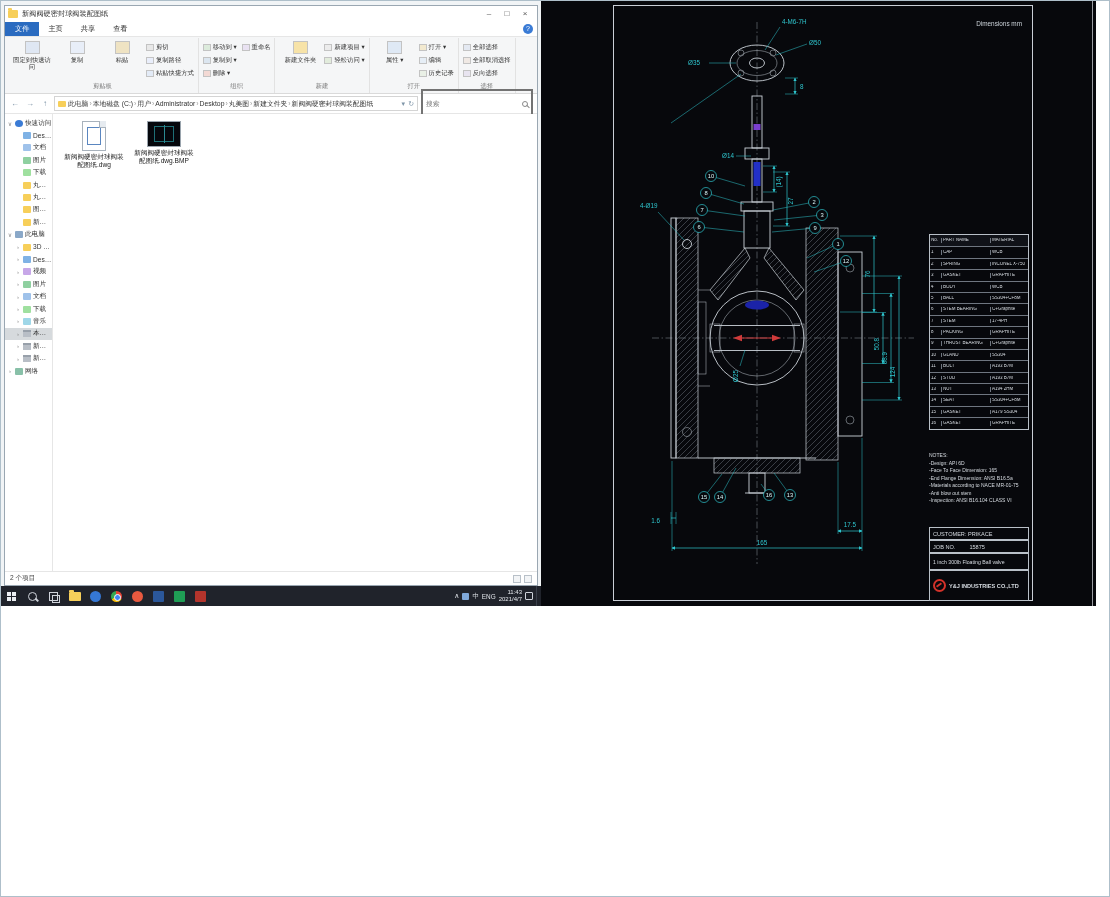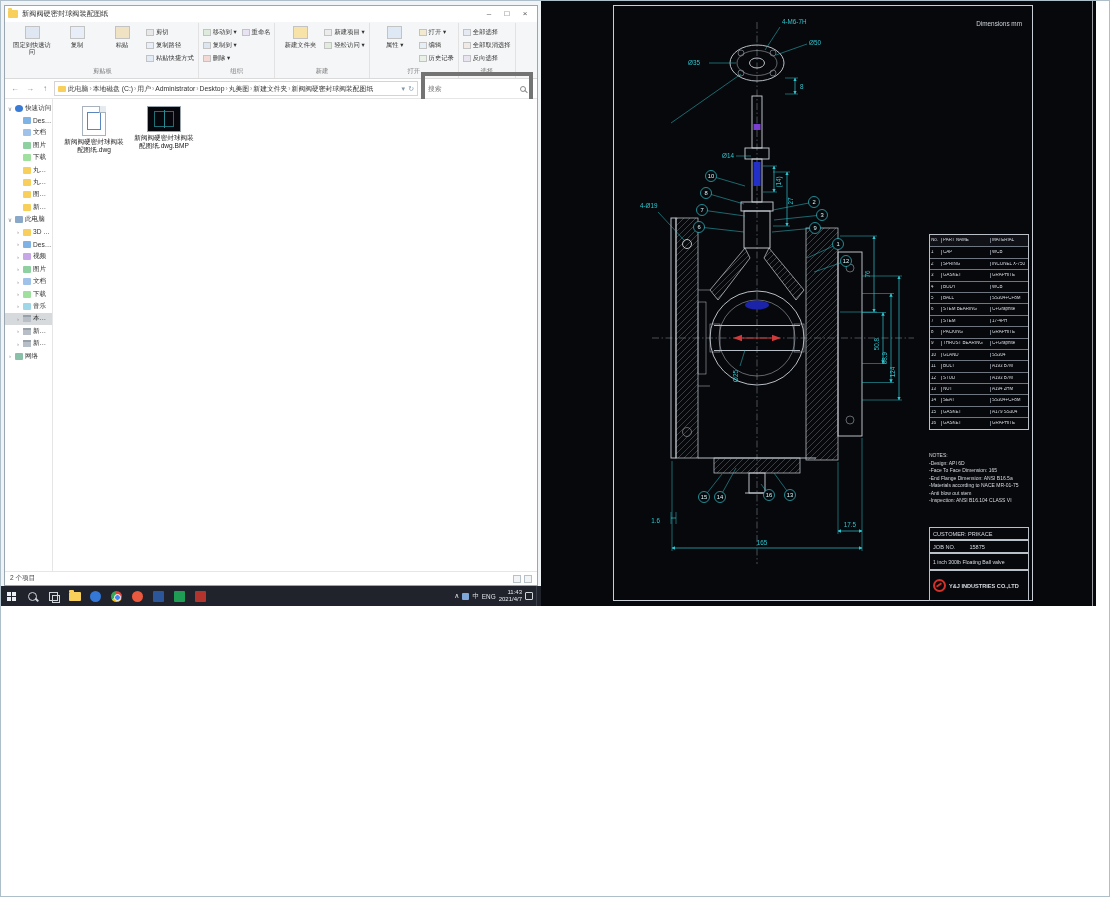--- a/index.html
+++ b/index.html
@@ -39,21 +39,21 @@
 .ric-props{background:#dfe9f5}.ric-open{background:#f2e9cf}.ric-edit{background:#e6eef6}.ric-history{background:#e9f0e6}
 .ric-selall{background:#e4e9f2}.ric-selnone{background:#f0e9e4}.ric-invert{background:#e8e4f0}
 
 .addressbar{height:20px;display:flex;align-items:center;gap:3px;padding:0 4px;background:#fff;border-bottom:1px solid #e6e6e6}
 .nav-btn{width:12px;text-align:center;color:#7f95a8;font-size:8px}
 .addr-box{flex:1;height:15px;border:1px solid #d4d4d4;display:flex;align-items:center;padding:0 3px;gap:2px;overflow:hidden;white-space:nowrap}
 .addr-fold{width:8px;height:6px;background:#f7cf5a;border-radius:1px;flex:none}
 .crumb{font-size:6.8px;color:#333}
 .crumb-sep{color:#999;font-size:6.8px;padding:0 1px}
 .addr-tail{margin-left:auto;display:flex;gap:3px;color:#7f95a8;font-size:7px}
-.search-box{width:112px;height:15px;border:4px solid #737373;display:flex;align-items:center;padding:13px 3px;gap:2px}
+.search-box{width:112px;height:15px;border:2px solid #737373;display:flex;align-items:center;padding:13px 3px;gap:2px}
 .search-input{border:0;outline:0;flex:1;min-width:0;font-size:6.8px;font-family:inherit;color:#333}
 .ic-search{width:6px;height:6px;border:1px solid #8a8a8a;border-radius:50%;position:relative;flex:none}
 .ic-search::after{content:"";position:absolute;width:4px;height:1px;background:#8a8a8a;transform:rotate(45deg);right:-3px;bottom:-1px}
 
 .ebody{flex:1;display:flex;min-height:0}
 .sidebar{width:48px;border-right:1px solid #e6e6e6;padding-top:3px;overflow:hidden}
 .sb-row{height:12.4px;display:flex;align-items:center;gap:2px;font-size:6.6px;color:#333;white-space:nowrap;overflow:hidden}
 .sb-row.sel{background:#d6dadd}
 .sb-chev{width:6px;color:#8a8a8a;font-size:6px;flex:none;text-align:center}
 .sb-label{overflow:hidden;text-overflow:ellipsis}
@@ -152,20 +152,27 @@
       <div class="titlebar">
         <span class="appicon"></span>
         <span class="tb-title">新阀阀硬密封球阀装配图纸</span>
         <span class="tb-ctrls">
           <span class="tb-ctrl">–</span>
           <span class="tb-ctrl">□</span>
           <span class="tb-ctrl">×</span>
         </span>
       </div>
 
+      <div class="menubar">
+        <span class="mtab-file">文件</span>
+        <span class="mtab">主页</span>
+        <span class="mtab">共享</span>
+        <span class="mtab">查看</span>
+        <span class="m-help">?</span>
+      </div>
 
       <div class="ribbon" id="ribbon">
           <div class="rgroup">
             <div class="rgroup-body">
               <div class="rbig">
                 <span class="ric ric-pin"></span>
                 <span class="lbl">固定到快速访问</span>
               </div>
               <div class="rbig">
                 <span class="ric ric-copy"></span>

